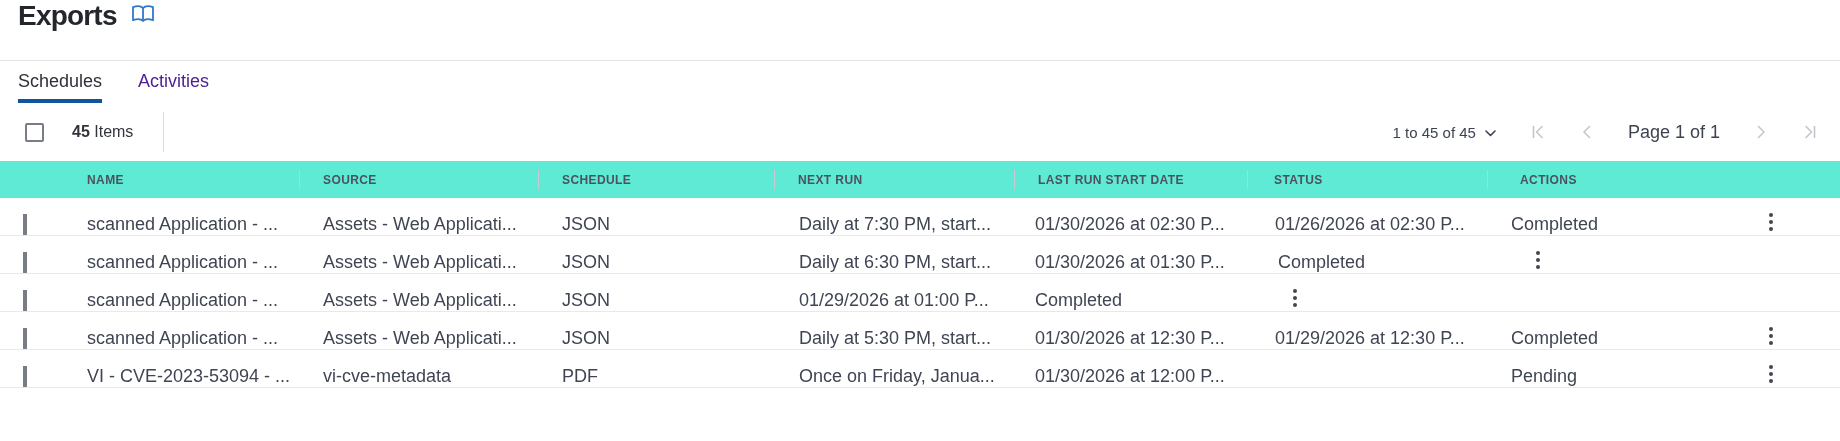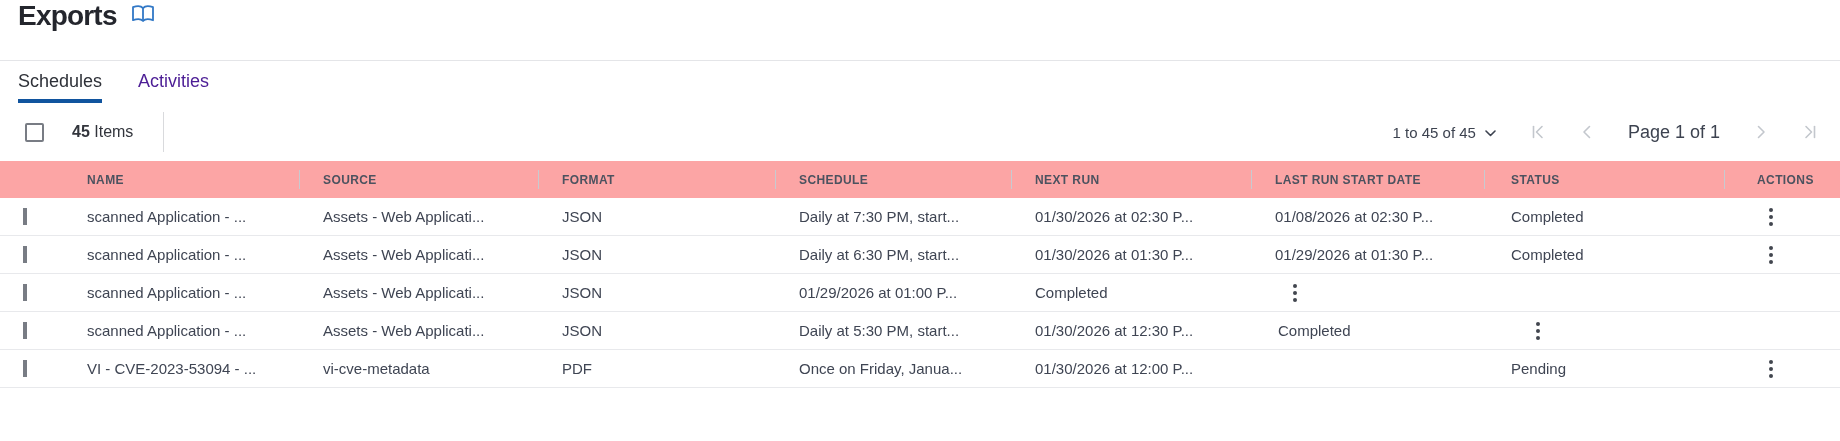--- a/index.html
+++ b/index.html
@@ -30,25 +30,25 @@
   .items-label{margin-left:28px;font-size:16px;color:#32353c;white-space:nowrap;}
   .items-count{font-weight:700;}
   .vdiv2{width:1px;height:40px;background:#d9dadd;margin-left:30px;}
   .spacer{flex:1;}
   .page-size{display:flex;align-items:center;gap:9px;font-size:15px;color:#3d4350;cursor:pointer;white-space:nowrap;}
   .pager{display:flex;align-items:center;gap:37px;margin-left:34px;font-size:18px;color:#3d4350;}
   .pager .nav{display:inline-flex;cursor:pointer;}
   .pager-label{white-space:nowrap;}
 
   
-  .thead{height:37px;background:#fca5a5;display:flex;align-items:center;font-size:12px;font-weight:700;color:#4c525f;letter-spacing:0.4px;}
+  .thead{height:37px;background:#5eead4;display:flex;align-items:center;font-size:12px;font-weight:700;color:#4c525f;letter-spacing:0.4px;}
   .cell{box-sizing:border-box;padding-left:24px;white-space:nowrap;overflow:hidden;flex:none;}
   .hcell{position:relative;height:100%;display:flex;align-items:center;}
   .hcell.sep::before{content:"";position:absolute;left:0;top:9px;bottom:9px;width:1px;background:#c7cad0;}
-  .trow{height:37px;display:flex;align-items:center;border-bottom:1px solid #e8e9ec;font-size:15px;color:#3f4553;background:#fff;}
+  .trow{height:37px;display:flex;align-items:flex-end;border-bottom:1px solid #e8e9ec;font-size:18px;color:#3f4553;background:#fff;}
   .c-check{width:63px;padding-left:23px;}
   .c-name{width:236px;}
   .c-source{width:239px;}
   .c-format{width:237px;}
   .c-schedule{width:236px;}
   .c-next{width:240px;}
   .c-last{width:233px;}
   .c-status{width:240px;padding-left:27px;}
   .c-actions{width:116px;padding-left:33px;}
   .kebab{display:flex;flex-direction:column;gap:3px;margin-left:8px;cursor:pointer;padding:4px;}
@@ -118,55 +118,53 @@
             <path d="M11.5 1.5 V12.5"></path>
           </svg>
       </span>
     </div>
   </div>
 
   <div class="thead">
     <div class="cell hcell c-check"></div>
     <div class="cell hcell c-name">NAME</div>
     <div class="cell hcell sep c-source">SOURCE</div>
-    <div class="cell hcell sep c-format">FORMAT</div>
     <div class="cell hcell sep c-schedule">SCHEDULE</div>
     <div class="cell hcell sep c-next">NEXT RUN</div>
     <div class="cell hcell sep c-last">LAST RUN START DATE</div>
     <div class="cell hcell sep c-status">STATUS</div>
     <div class="cell hcell sep c-actions">ACTIONS</div>
   </div>
 
   <div>
     <div class="trow">
       <div class="cell c-check"><span class="checkbox" style="border-width:2px;"></span></div>
       <div class="cell c-name">scanned Application - ...</div>
       <div class="cell c-source">Assets - Web Applicati...</div>
       <div class="cell c-format">JSON</div>
       <div class="cell c-schedule">Daily at 7:30 PM, start...</div>
       <div class="cell c-next">01/30/2026 at 02:30 P...</div>
-      <div class="cell c-last">01/08/2026 at 02:30 P...</div>
+      <div class="cell c-last">01/26/2026 at 02:30 P...</div>
       <div class="cell c-status">Completed</div>
       <div class="cell c-actions">
         <span class="kebab">
           <span class="dot"></span>
             <span class="dot"></span>
             <span class="dot"></span>
         </span>
       </div>
     </div>
 
     <div class="trow">
       <div class="cell c-check"><span class="checkbox" style="border-width:2px;"></span></div>
       <div class="cell c-name">scanned Application - ...</div>
       <div class="cell c-source">Assets - Web Applicati...</div>
       <div class="cell c-format">JSON</div>
       <div class="cell c-schedule">Daily at 6:30 PM, start...</div>
       <div class="cell c-next">01/30/2026 at 01:30 P...</div>
-      <div class="cell c-last">01/29/2026 at 01:30 P...</div>
       <div class="cell c-status">Completed</div>
       <div class="cell c-actions">
         <span class="kebab">
           <span class="dot"></span>
             <span class="dot"></span>
             <span class="dot"></span>
         </span>
       </div>
     </div>
 
@@ -186,20 +184,21 @@
       </div>
     </div>
 
     <div class="trow">
       <div class="cell c-check"><span class="checkbox" style="border-width:2px;"></span></div>
       <div class="cell c-name">scanned Application - ...</div>
       <div class="cell c-source">Assets - Web Applicati...</div>
       <div class="cell c-format">JSON</div>
       <div class="cell c-schedule">Daily at 5:30 PM, start...</div>
       <div class="cell c-next">01/30/2026 at 12:30 P...</div>
+      <div class="cell c-last">01/29/2026 at 12:30 P...</div>
       <div class="cell c-status">Completed</div>
       <div class="cell c-actions">
         <span class="kebab">
           <span class="dot"></span>
             <span class="dot"></span>
             <span class="dot"></span>
         </span>
       </div>
     </div>
 

